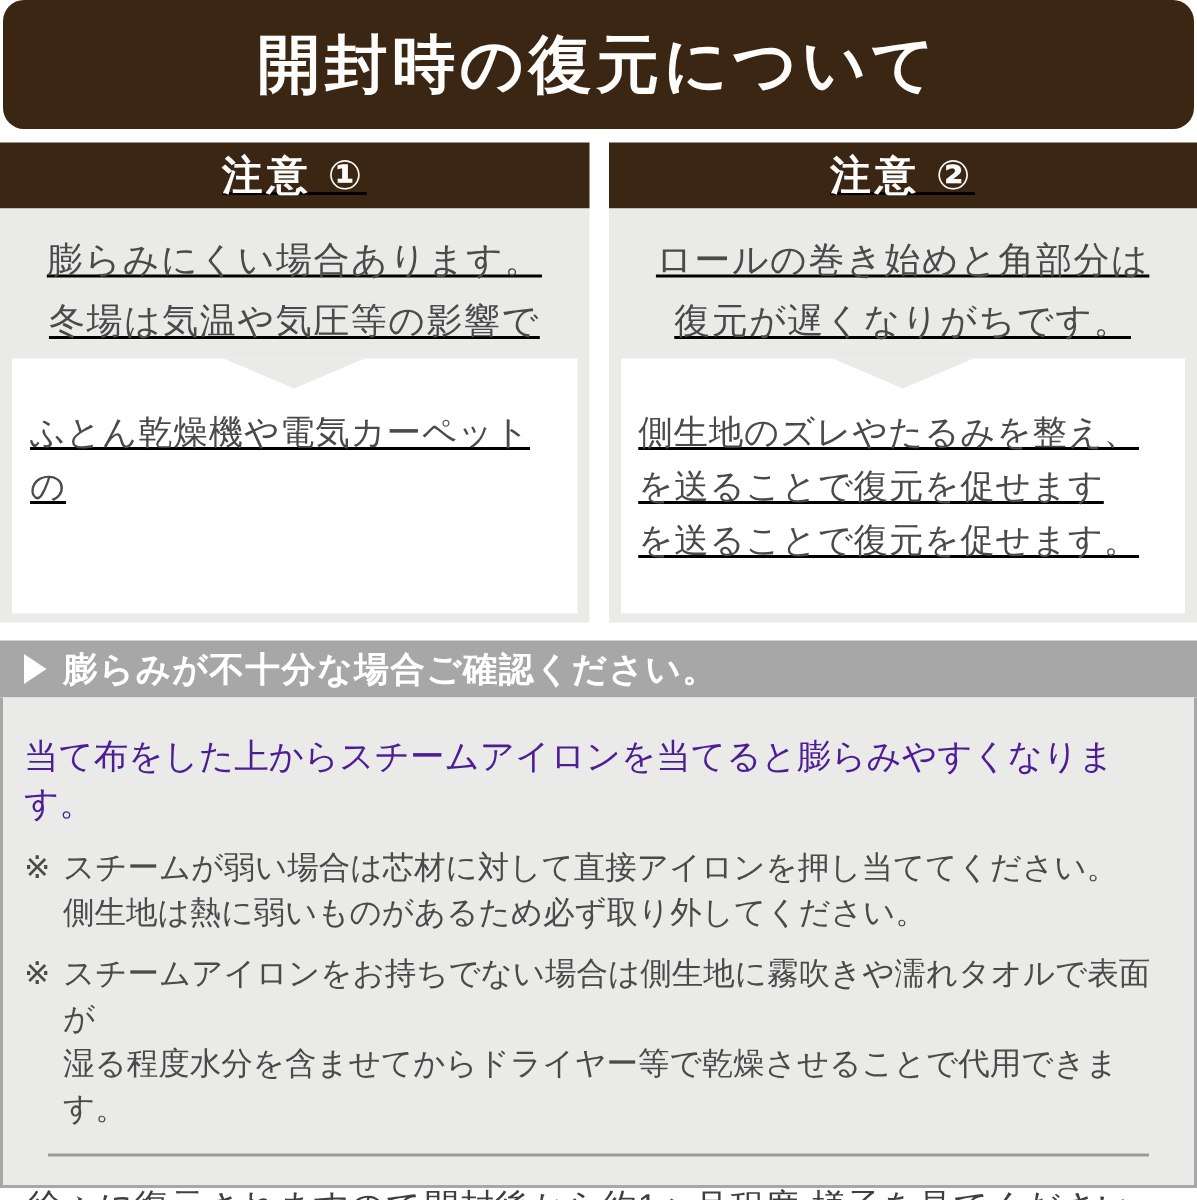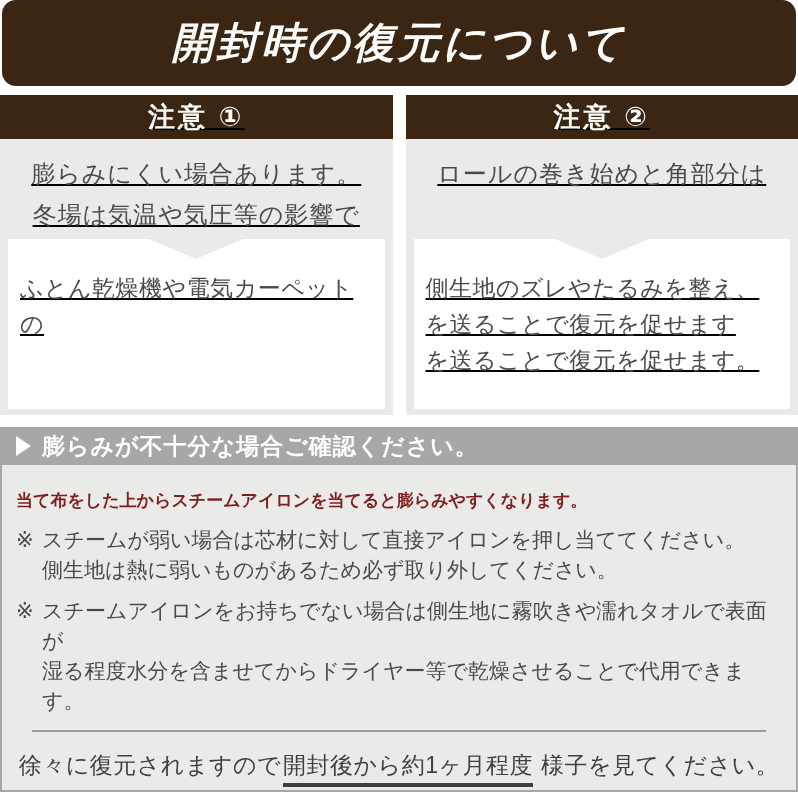--- a/index.html
+++ b/index.html
@@ -9,21 +9,21 @@
     font-family: "Liberation Sans", "DejaVu Sans", sans-serif;
     overflow: hidden;
   }
   .page { width: 798px; height: 800px; background: #ffffff; }
 
   
   .title-bar {
     margin: 0 2px; height: 86px;
     background: #3b2613; border-radius: 14px;
     display: flex; align-items: center; justify-content: center;
-    color: #fdfdfb; font-size: 42px; font-weight: bold; letter-spacing: 3px; font-style: italic;
+    color: #fdfdfb; font-size: 42px; font-weight: bold; letter-spacing: 3px;
   }
 
   
   .columns { display: flex; gap: 13px; margin-top: 9px; height: 320px; text-decoration: underline; }
   .column { flex: 1; display: flex; flex-direction: column; }
   .col-header {
     height: 44px; background: #3b2613;
     display: flex; align-items: center; justify-content: center;
     color: #fdfdfb; font-size: 27px; font-weight: bold; letter-spacing: 3px;
   }
@@ -57,21 +57,21 @@
     border-top: 10px solid transparent;
     border-bottom: 10px solid transparent;
     border-left: 15px solid #ffffff;
   }
   .confirm-box {
     height: 327px;
     border: 2px solid #a7a7a7; border-top: none;
     background: #eaeae8; padding: 24px 14px 10px;
     color: #4a4a4a;
   }
-  .lead { font-size: 17px; color: #7f1d1d; font-weight: 700; margin-bottom: 13px; }
+  .lead { font-size: 23px; color: #4c1d95; font-weight: 400; margin-bottom: 13px; }
   .note { display: flex; margin-bottom: 11px; font-size: 21px; line-height: 30px; }
   .note .marker { width: 26px; flex: 0 0 26px; }
   .divider { border: none; border-top: 2px solid #9b9b9b; margin: 14px 16px 18px; }
   .period {
     text-align: center; font-size: 23px; color: #3f3f3f; font-weight: 500;
     letter-spacing: 0.5px;
   }
   .period .underline {
     display: inline-block;
     border-bottom: 4px solid #3f3f3f;
@@ -99,20 +99,21 @@
           <div>ふとん乾燥機や電気カーペットの</div>
         </div>
       </div>
     </section>
 
     <section class="column">
       <div class="col-header">注意 ②</div>
       <div class="col-body">
         <div class="problem">
           <div>ロールの巻き始めと角部分は</div>
+          <div>復元が遅くなりがちです。</div>
         </div>
         <div class="solution">
           <span class="notch"></span>
           <div>側生地のズレやたるみを整え、</div>
           <div>を送ることで復元を促せます</div>
           <div>を送ることで復元を促せます。</div>
         </div>
       </div>
     </section>
 

